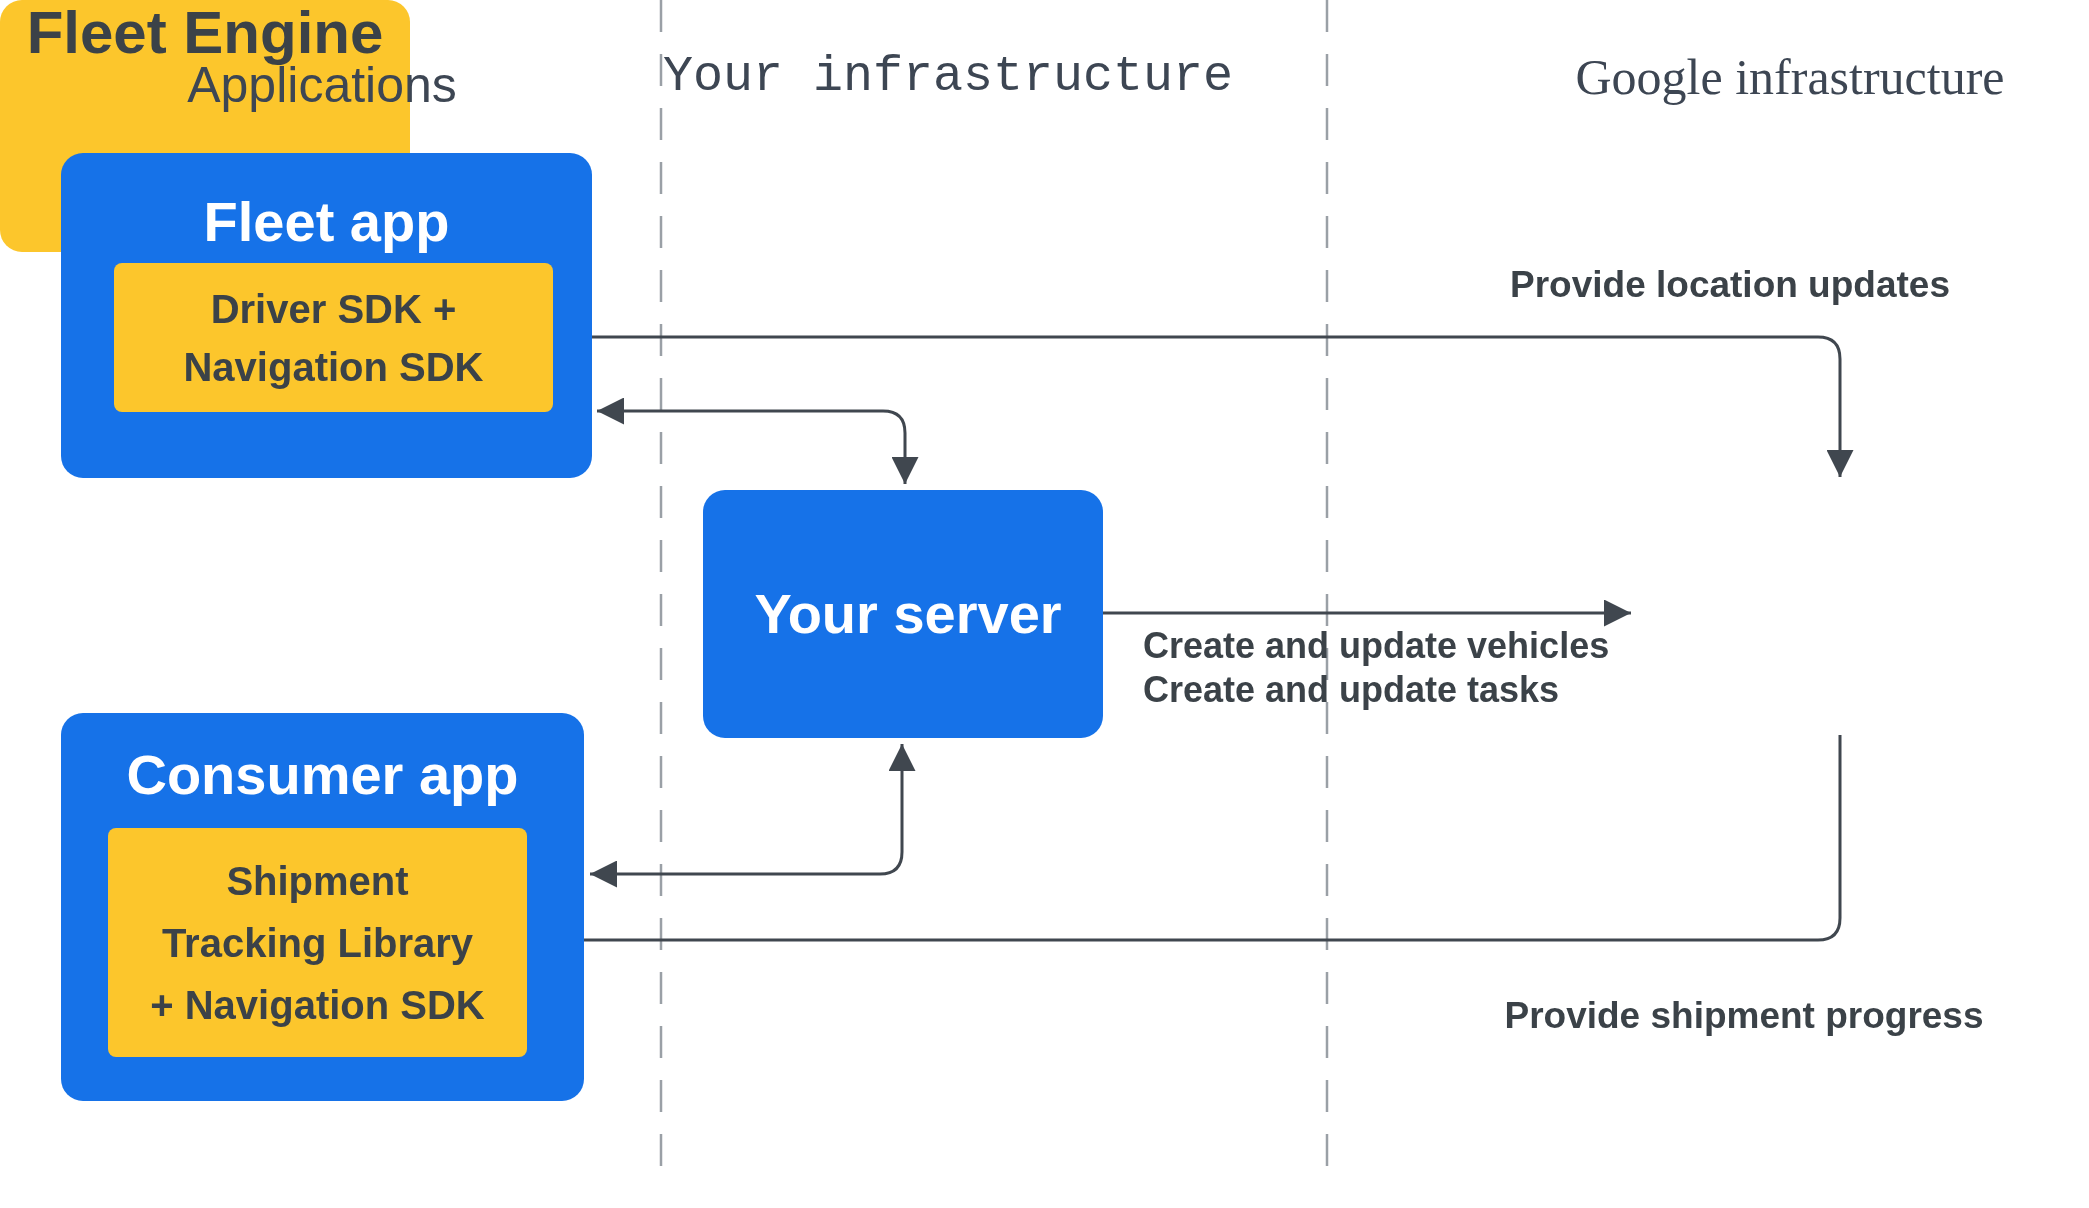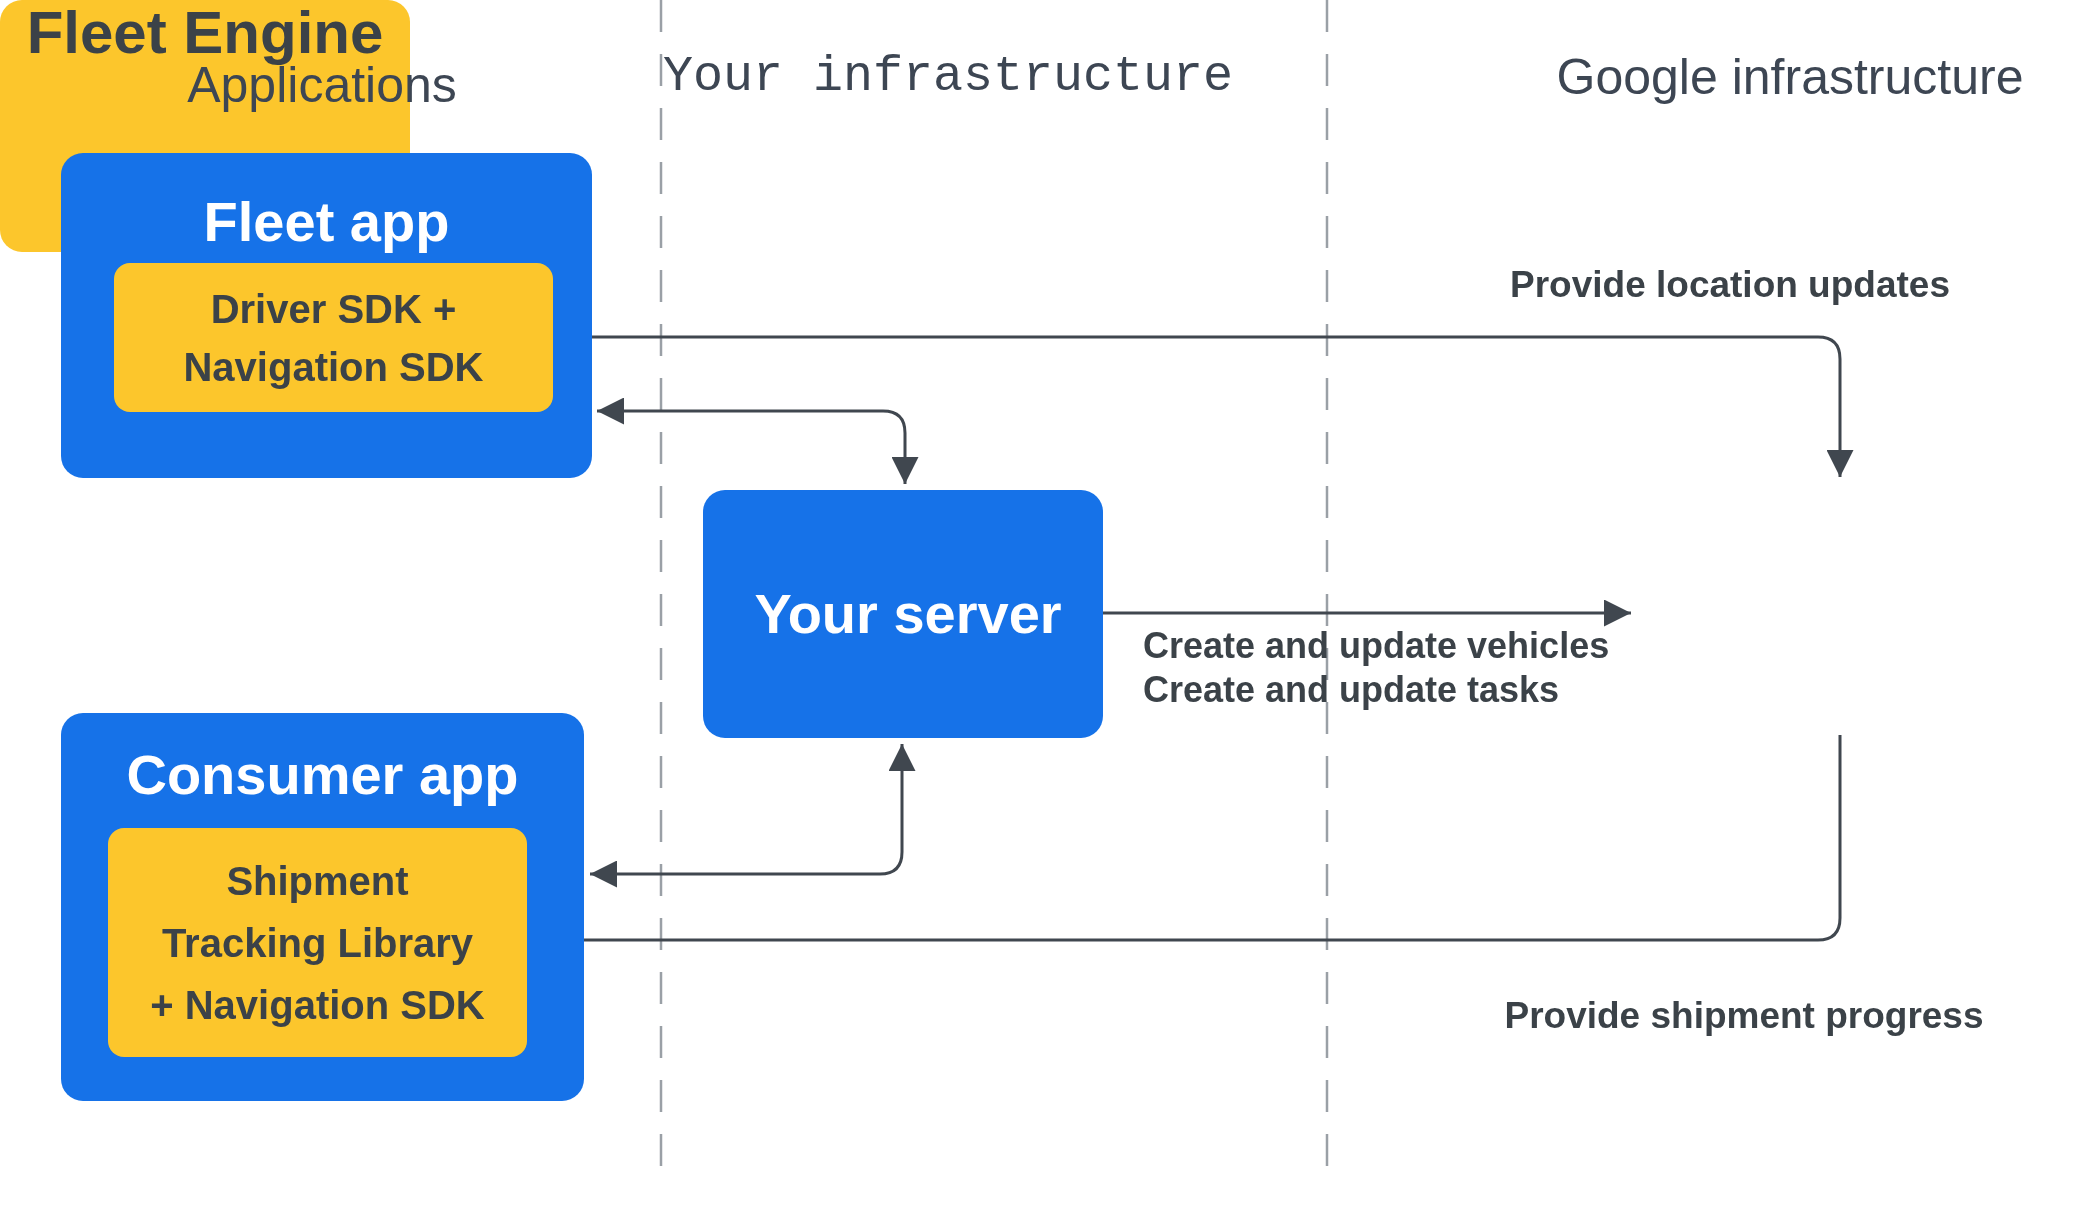--- a/index.html
+++ b/index.html
@@ -26,21 +26,21 @@
   .col-header{
     position:absolute;
     transform:translateX(-50%);
     font-size:50px;line-height:56px;
     font-weight:400;
     color:var(--c-header);
     white-space:nowrap;
   }
   .h-apps{left:322px;top:57px;}
   .h-yours{left:948px;top:49px;font-family:Liberation Mono, monospace;}
-  .h-google{left:1790px;top:49px;}
+  .h-google{left:1790px;top:49px;font-family:Liberation Serif, serif;}
 
   
   svg.wires{
     position:absolute;left:0;top:0;
     width:2089px;height:1208px;
     color:var(--c-arrow);
   }
   svg.wires path.arrow{
     fill:none;
     stroke:currentColor;
@@ -54,21 +54,21 @@
 
   
   .node-blue{
     position:absolute;
     background:var(--c-blue);
     border-radius:22px;
   }
   .node-yellow{
     position:absolute;
     background:var(--c-yellow);
-    border-radius:16px;
+    border-radius:8px;
     display:flex;flex-direction:column;
     align-items:center;justify-content:center;
     text-align:center;
   }
   .node-title{
     position:absolute;left:0;width:100%;
     text-align:center;
     color:var(--c-text_light);
     font-weight:700;font-size:56px;line-height:66px;
     white-space:nowrap;

